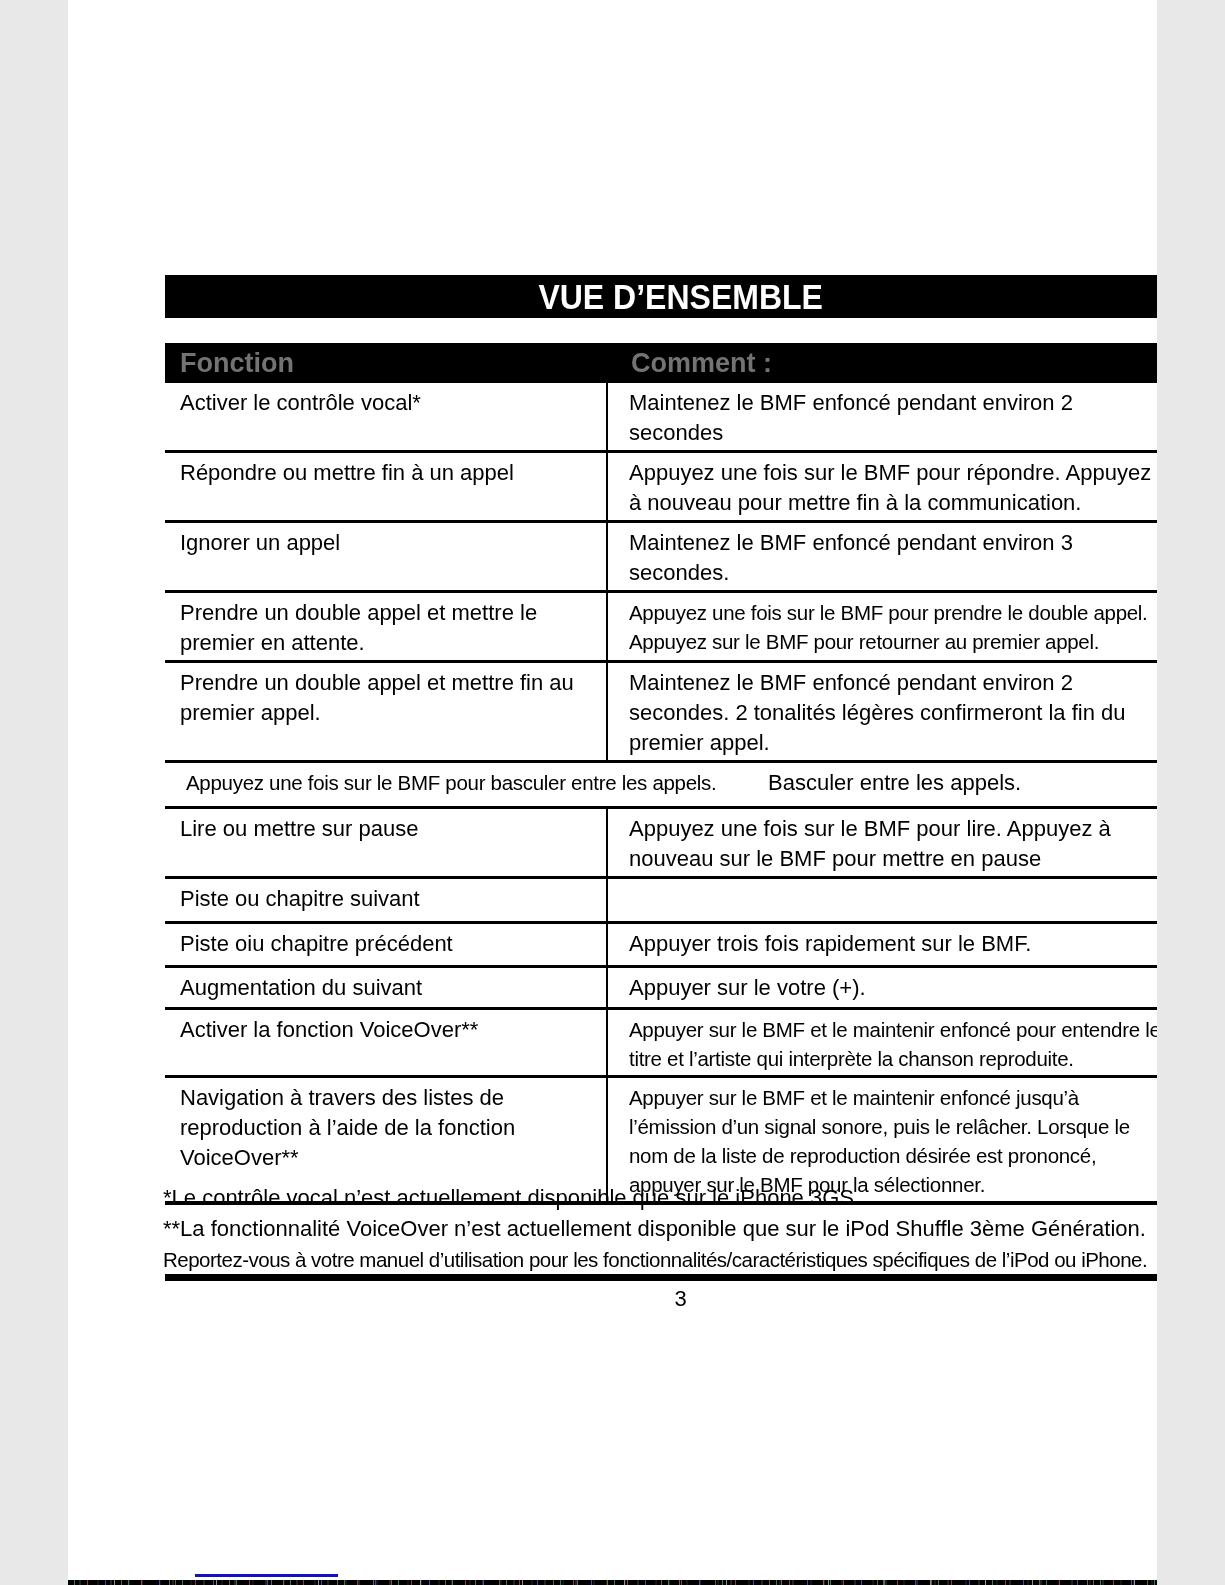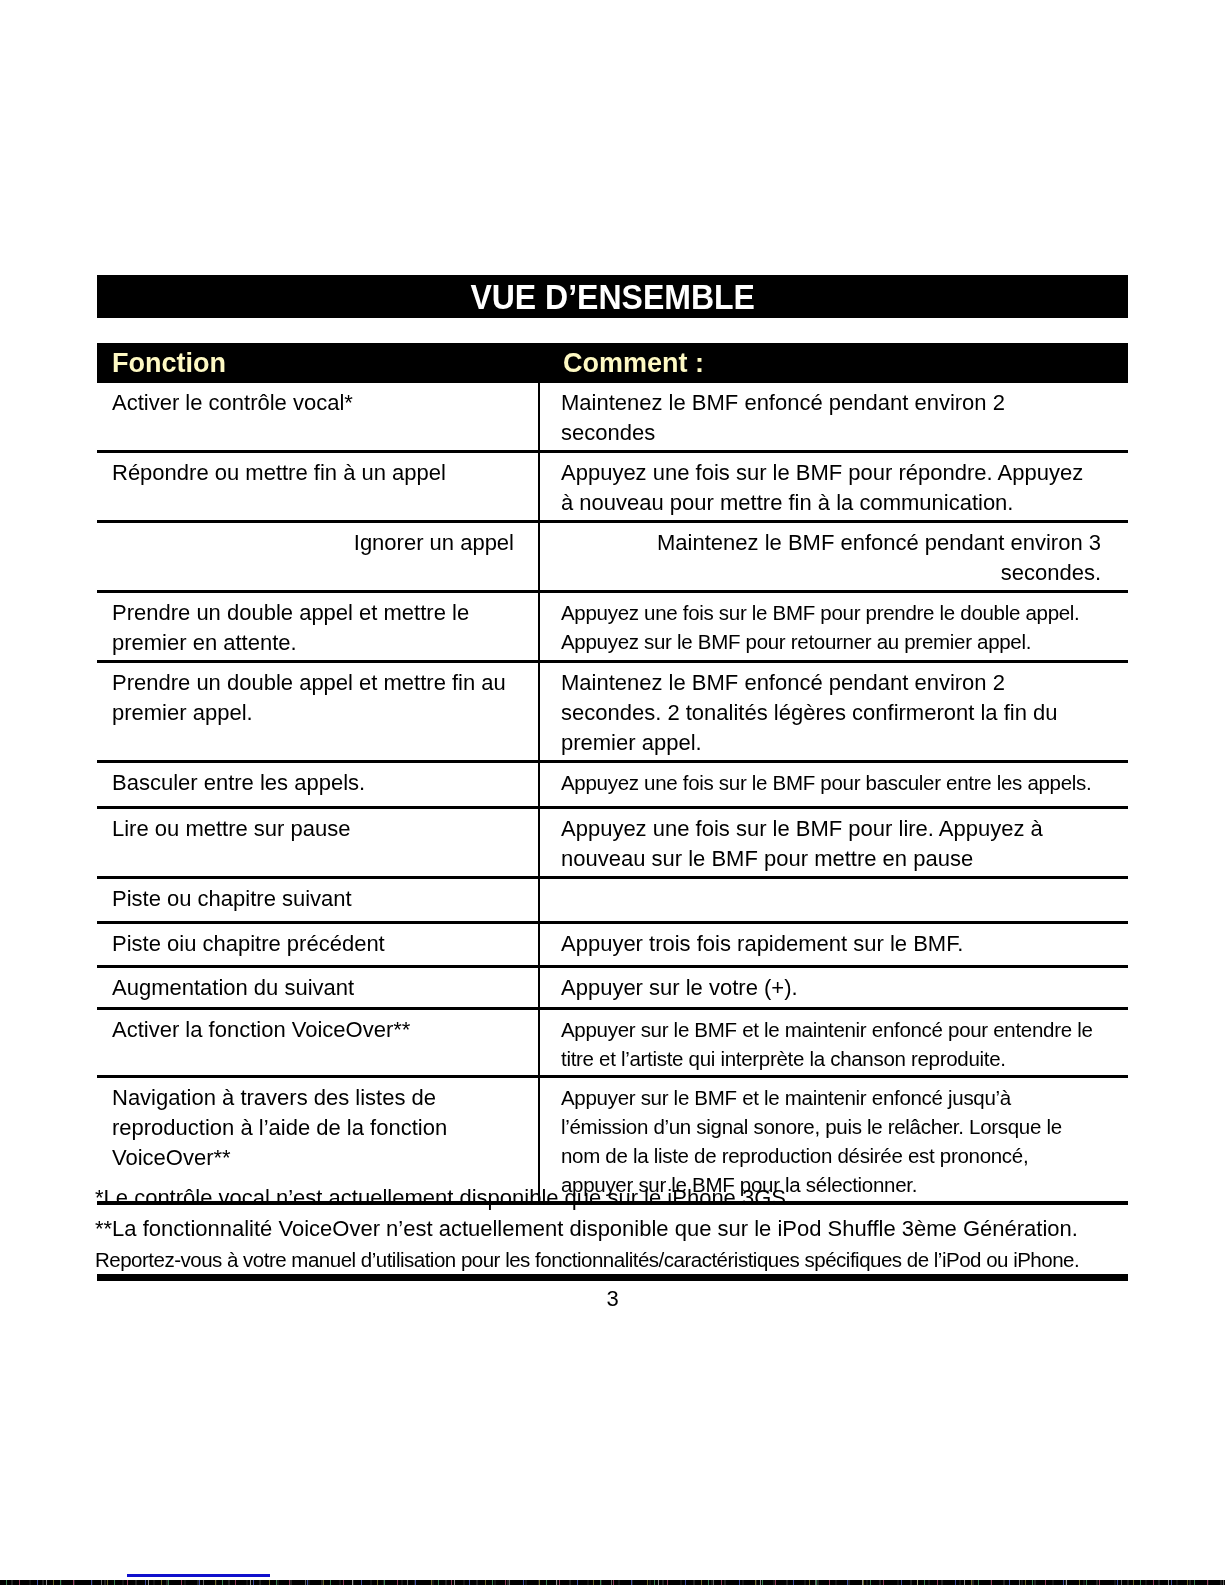--- a/index.html
+++ b/index.html
@@ -1,36 +1,36 @@
 <!DOCTYPE html>
 <html><head>
 <meta charset="utf-8">
 <style>
   html,body{margin:0;padding:0;background:#e8e8e8;}
   .page{
     position:relative;
-    width:1225px;height:1585px;
+    width:1089px;height:1585px;
     background:#ffffff;
     font-family:"Liberation Sans", sans-serif;
     color:#000;
     overflow:hidden;
     margin:0 auto;
   }
   .title-bar{
     position:absolute;left:97px;top:275px;width:1031px;height:43px;
     background:#000;color:#fff;
     display:flex;align-items:center;justify-content:center;
   }
   .title-text{
     font-size:33px;font-weight:bold;letter-spacing:0px;
     transform:scale(0.97,1.08);
   }
   .tbl{position:absolute;left:97px;top:343px;width:1031px;}
   .thead{
-    display:flex;background:#000;color:#fef9c3;height:40px;align-items:center;
+    display:flex;background:#000;color:#737373;height:40px;align-items:center;
   }
   .th{font-weight:bold;font-size:27px;box-sizing:border-box;}
   .th-f{width:443px;padding-left:15px;}
   .th-c{flex:1;padding-left:23px;}
   .trow{display:flex;border-bottom:3px solid #000;box-sizing:border-box;}
   .trow.last{border-bottom:4px solid #000;}
   .cell{box-sizing:border-box;font-size:22px;line-height:30px;}
   .fonction{
     width:443px;border-right:2px solid #000;
     padding:5px 24px 2px 15px;
@@ -74,35 +74,35 @@
     </div>
     <div id="tbody">
         <div class="trow" style="min-height: 47px;">
           <div class="cell fonction">Activer le contrôle vocal*</div>
           <div class="cell comment">Maintenez le BMF enfoncé pendant environ 2 secondes</div>
         </div>
         <div class="trow" style="min-height: 70px;">
           <div class="cell fonction">Répondre ou mettre fin à un appel</div>
           <div class="cell comment">Appuyez une fois sur le BMF pour répondre. Appuyez à nouveau pour mettre fin à la communication.</div>
         </div>
-        <div class="trow" style="min-height: 46px; text-align: right;">
+        <div class="trow" style="min-height: 46px;">
           <div class="cell fonction">Ignorer un appel</div>
           <div class="cell comment">Maintenez le BMF enfoncé pendant environ 3 secondes.</div>
         </div>
         <div class="trow" style="min-height: 70px;">
           <div class="cell fonction">Prendre un double appel et mettre le premier en attente.</div>
           <div class="cell comment condensed">Appuyez une fois sur le BMF pour prendre le double appel. Appuyez sur le BMF pour retourner au premier appel.</div>
         </div>
         <div class="trow" style="min-height: 70px; justify-content: center;">
           <div class="cell fonction">Prendre un double appel et mettre fin au premier appel.</div>
           <div class="cell comment">Maintenez le BMF enfoncé pendant environ 2 secondes. 2 tonalités légères confirmeront la fin du premier appel.</div>
         </div>
         <div class="trow" style="min-height: 46px;">
+          <div class="cell comment condensed">Appuyez une fois sur le BMF pour basculer entre les appels.</div>
           <div class="cell fonction">Basculer entre les appels.</div>
-          <div class="cell comment condensed">Appuyez une fois sur le BMF pour basculer entre les appels.</div>
         </div>
         <div class="trow" style="min-height: 70px;">
           <div class="cell fonction">Lire ou mettre sur pause</div>
           <div class="cell comment">Appuyez une fois sur le BMF pour lire. Appuyez à nouveau sur le BMF pour mettre en pause</div>
         </div>
         <div class="trow" style="min-height: 45px;">
           <div class="cell fonction">Piste ou chapitre suivant</div>
         </div>
         <div class="trow" style="min-height: 44px;">
           <div class="cell fonction">Piste oiu chapitre précédent</div>

